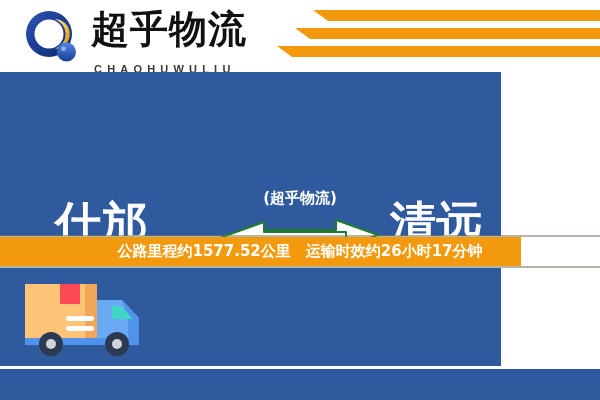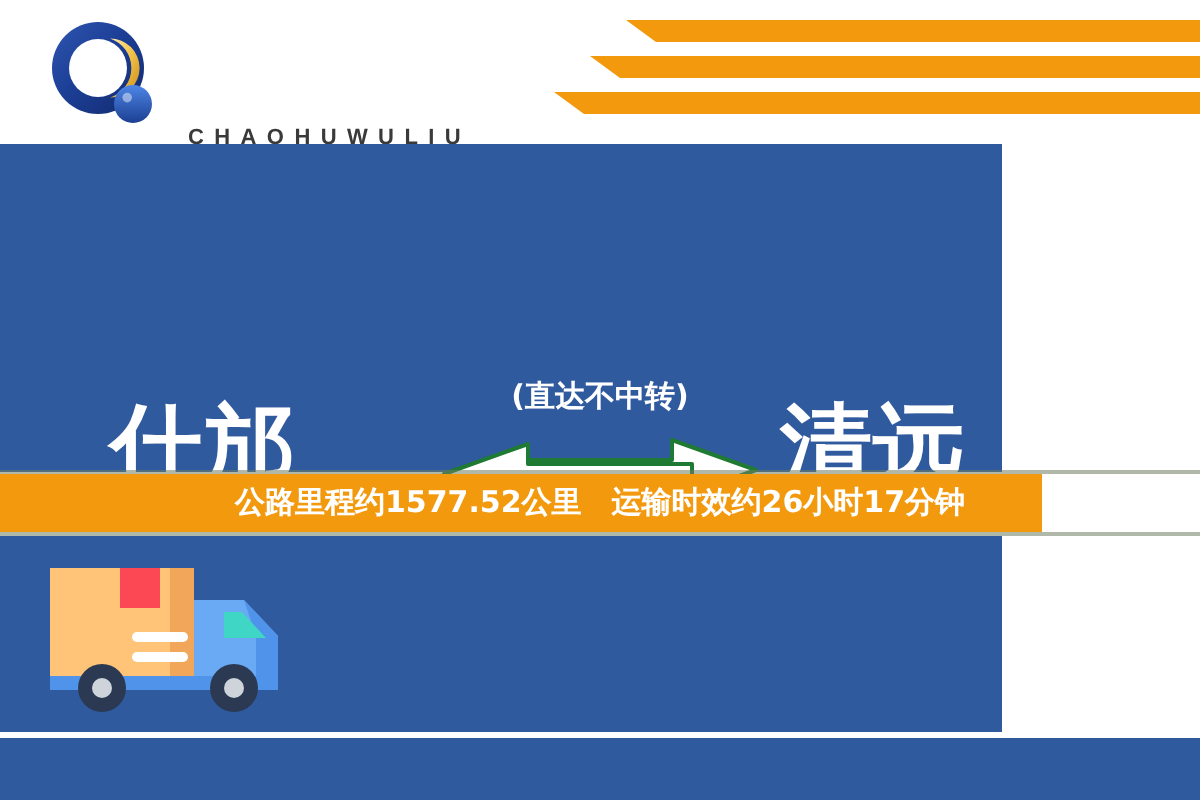--- a/index.html
+++ b/index.html
@@ -92,20 +92,21 @@
               <stop offset="100%" stop-color="#1b3f92"></stop>
             </linearGradient>
           </defs>
           <circle cx="24" cy="24" r="23" fill="url(#gRing)"></circle>
           <circle cx="24" cy="24" r="14.5" fill="#ffffff"></circle>
           <path d="M30 9.2 A15.6 15.6 0 0 1 30 38.8 A12.4 12.4 0 0 0 30 9.2 Z" fill="url(#gMoon)"></path>
           <circle cx="41.5" cy="42" r="9.5" fill="url(#gDot)"></circle>
           <circle cx="38.6" cy="38.8" r="2.4" fill="#ffffff" opacity=".45"></circle>
         </svg>
       </div>
+      <div class="brand-cn">超乎物流</div>
       <div class="brand-en">CHAOHUWULIU</div>
     </div>
 
     <div class="stripes">
       <div class="stripe s1">
           <i></i>
         </div>
       <div class="stripe s2">
           <i></i>
         </div>
@@ -113,21 +114,21 @@
           <i></i>
         </div>
     </div>
 
   </div>
 
   <div class="blue-panel">
 
     <div class="city city-origin">什邡</div>
 
-    <div class="mid-top">(直达不中转)</div>
+    <div class="mid-top">(超乎物流)</div>
 
     <div class="arrows">
       <svg width="164" height="38" viewBox="0 0 164 38">
 
         <path d="M36 14 L118 14 L118 4 L160 19 L118 34 L118 24 L36 24 Z" fill="#ffffff" stroke="#1f7a33" stroke-width="2" stroke-linejoin="round"></path>
 
         <path d="M128 22 L46 22 L46 12 L4 27 L46 42 L46 32 L128 32 Z" fill="#ffffff" stroke="#1f7a33" stroke-width="2" stroke-linejoin="round" transform="translate(0,-6)"></path>
       </svg>
     </div>
 

